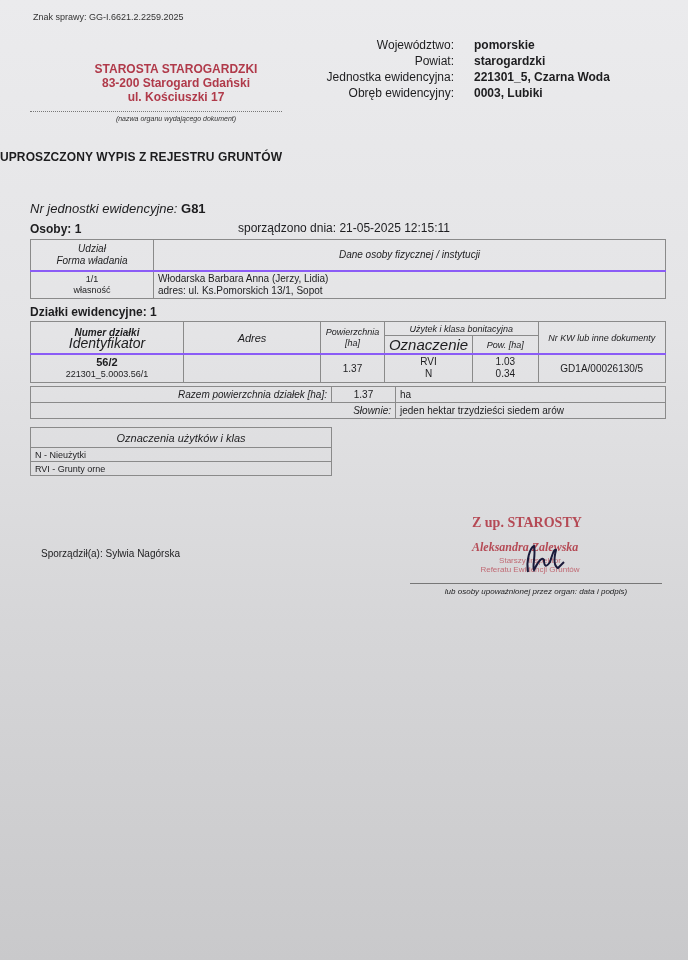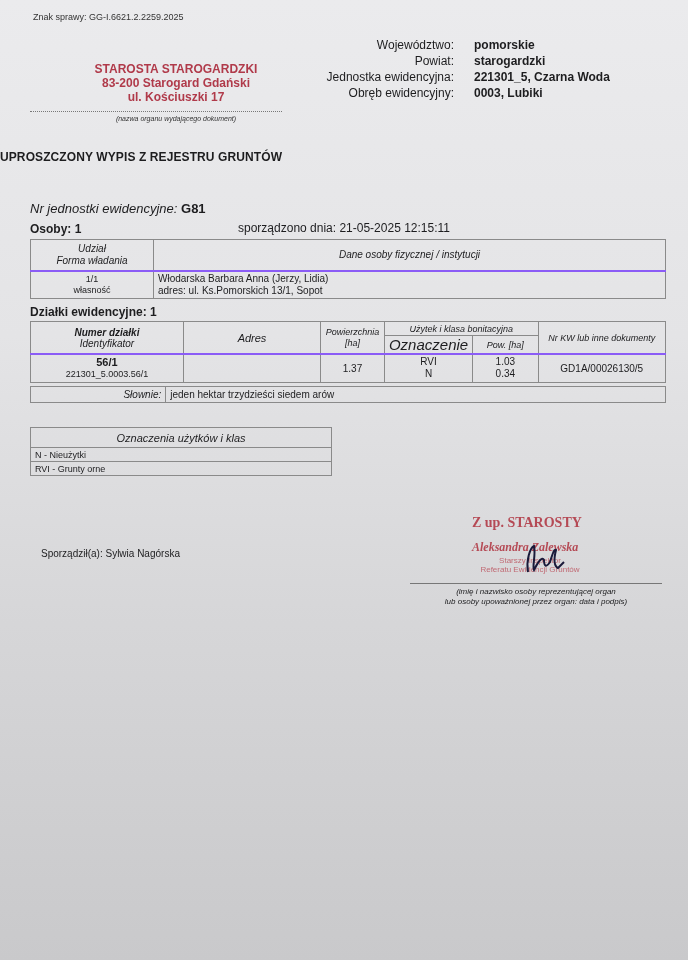--- a/index.html
+++ b/index.html
@@ -97,56 +97,61 @@
   </tr>
 </tbody>
   </table>
 
 <div class="abs sec" style="left:30px;top:305px;" data-name="parcels-heading">Działki ewidencyjne: 1</div>
 <table class="abs" style="left:30px;top:321px;width:636px;" data-name="parcels-table">
   <tbody>
       <tr style="height:14px;">
     <td rowspan="2" class="c" style="width:150px;line-height:11px;" data-name="col-parcel-number">
       <div style="font-weight:bold;font-style:italic;">Numer działki</div>
-      <div class="it" style="font-size:10px;text-align:center;">Identyfikator</div>
+      <div class="it" style="font-size:14px;text-align:center;">Identyfikator</div>
     </td>
     <td rowspan="2" class="c it" style="width:138px;font-size:11px;" data-name="col-address">Adres</td>
     <td rowspan="2" class="c it" style="width:55px;font-size:9px;line-height:11px;" data-name="col-area">
       <div>Powierzchnia</div>
       <div>[ha]</div>
     </td>
     <td colspan="2" class="c it" style="font-size:9px;" data-name="col-land-use">Użytek i klasa bonitacyjna</td>
     <td rowspan="2" class="c it" style="width:122px;font-size:9px;" data-name="col-kw">Nr KW lub inne dokumenty</td>
   </tr>
   <tr style="height:14px;">
     <td class="c it" style="width:60px;font-size:15px;" data-name="col-designation">Oznaczenie</td>
     <td class="c it" style="width:60px;font-size:9px;" data-name="col-use-area">Pow. [ha]</td>
   </tr>
   <tr class="thick" style="height:28px;" data-name="table-row">
     <td class="c" style="line-height:12px;">
-      <div style="font-weight:bold;font-size:11px;" data-name="parcel-number">56/1</div>
+      <div style="font-weight:bold;font-size:11px;" data-name="parcel-number">56/2</div>
       <div style="font-size:9px;" data-name="parcel-identifier">221301_5.0003.56/1</div>
     </td>
     <td data-name="parcel-address"></td>
     <td class="c" data-name="parcel-area">1.37</td>
     <td class="c" style="line-height:12px;">
       <div data-name="use-code">RVI</div>
       <div data-name="use-code">N</div>
     </td>
     <td class="c" style="line-height:12px;">
       <div data-name="use-area">1.03</div>
       <div data-name="use-area">0.34</div>
     </td>
     <td class="c" data-name="kw-number">GD1A/00026130/5</td>
   </tr>
 </tbody>
   </table>
 
 <table class="abs" style="left:30px;top:386px;width:636px;" data-name="parcels-summary">
   <tbody>
+      <tr style="height:16px;">
+    <td class="r it" style="width:292px;" data-name="total-area-label">Razem powierzchnia działek [ha]:</td>
+    <td class="c" style="width:55px;" data-name="total-area-value">1.37</td>
+    <td data-name="total-area-unit">ha</td>
+  </tr>
   <tr style="height:16px;">
     <td colspan="2" class="r it" style="border-right:1px solid #8a8a8a;" data-name="words-label">
       <span>Słownie:</span>
     </td>
     <td data-name="words-value">jeden hektar trzydzieści siedem arów</td>
   </tr>
 </tbody>
   </table>
 <style>
   
@@ -173,15 +178,14 @@
 <div class="abs stamp-name" data-name="stamp-name">Aleksandra Zalewska</div>
 <div class="abs stamp-role" data-name="stamp-role">
   <div>Starszy Inspektor</div>
   <div>Referatu Ewidencji Gruntów</div>
 </div>
 <svg class="abs" style="left:520px;top:542px;" width="46" height="34" data-name="signature-icon">
   <path d="M8 30 C6 18, 10 6, 14 4 C16 14, 12 24, 14 28 C18 20, 22 14, 24 18 C24 24, 26 26, 30 20 C32 14, 34 6, 36 8 C34 16, 34 24, 38 26 C40 24, 42 22, 44 20" stroke="#1a1a3a" stroke-width="2" fill="none"></path>
 </svg>
 <div class="abs sig-line" data-name="signature-line"></div>
 <div class="abs sig-caption" data-name="signature-caption">
-  <div>(imię i nazwisko osoby reprezentującej organ</div>
   <div>lub osoby upoważnionej przez organ: data i podpis)</div>
 </div>
 
 </body></html>

